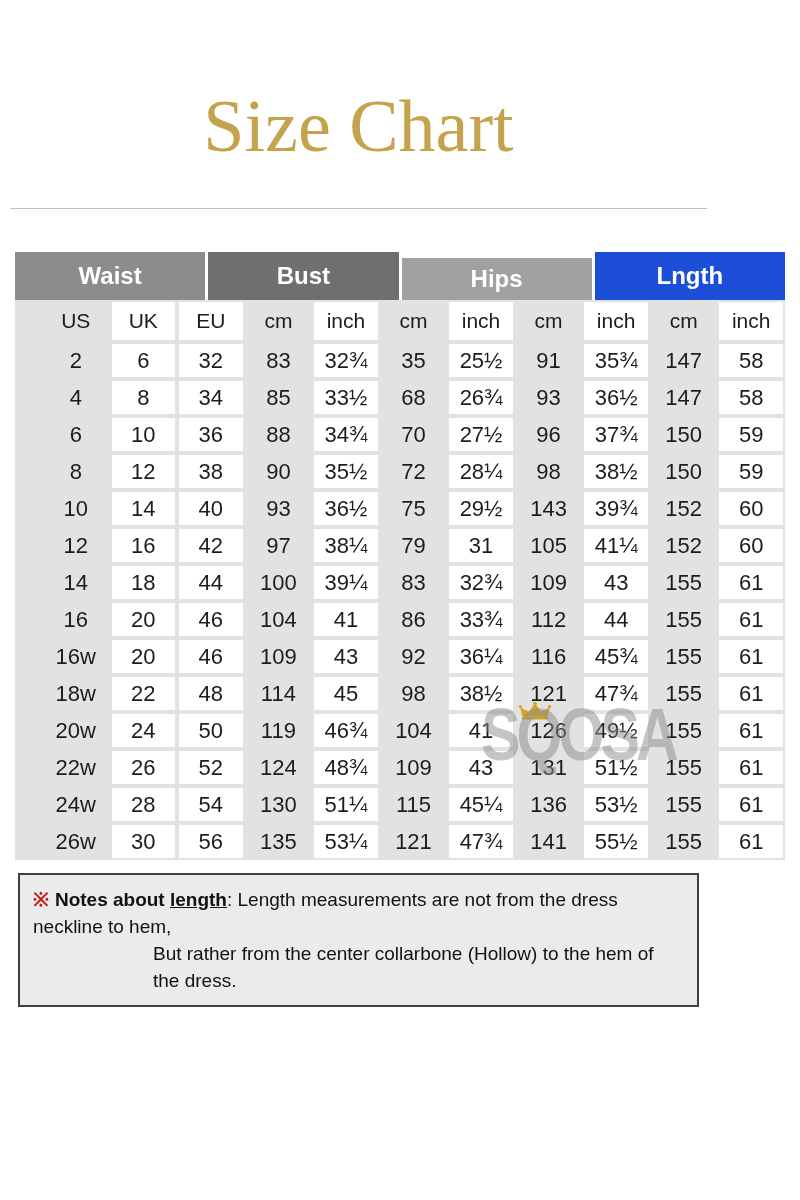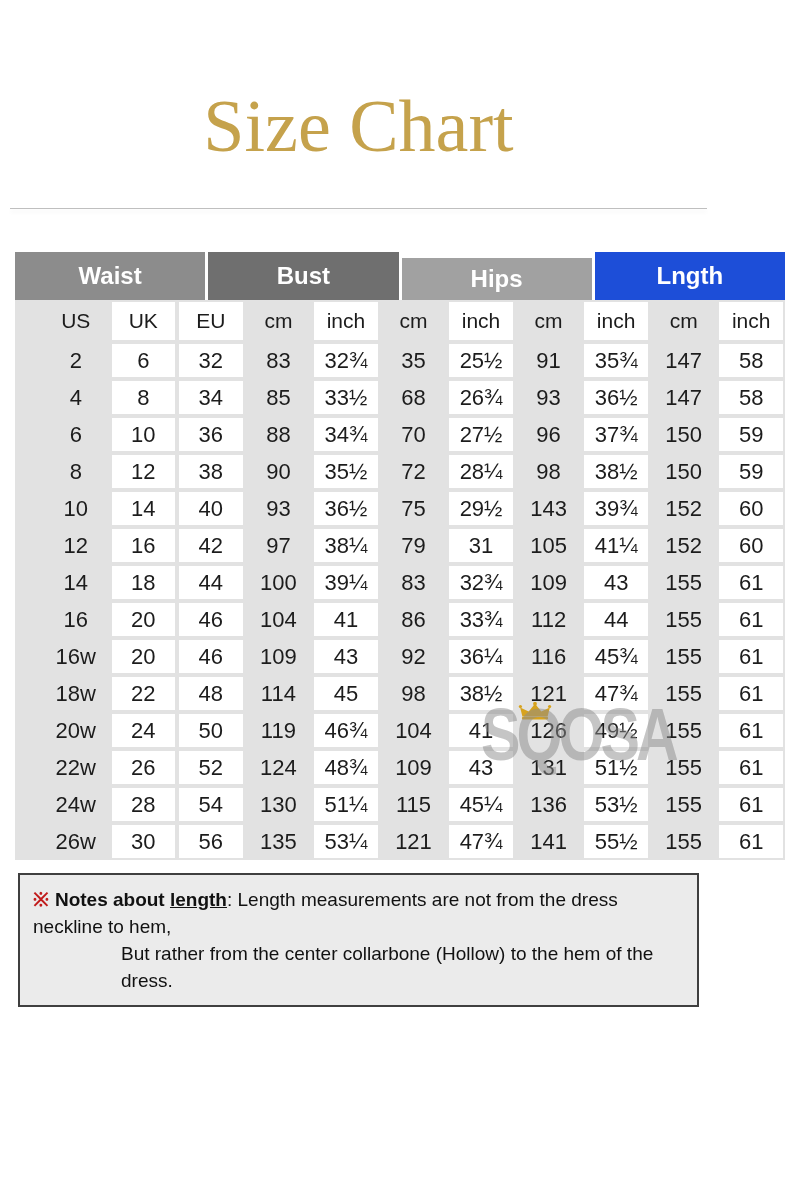--- a/index.html
+++ b/index.html
@@ -50,21 +50,21 @@
   .note{
     margin:13px 18px 0 18px;
     background:var(--note-bg,#EBEBEB);
     border:2px solid var(--note-border,#3F3F3F);
     padding:11px 26px 11px 13px;
     font-size:19px;line-height:27px;color:#111111;
   }
   .note .mark{color:var(--note-mark-red,#C11B1B);font-weight:700;margin-right:6px;}
   .note b{font-weight:700;}
   .note u{text-decoration:underline;font-weight:700;}
-  .note-line2{margin-left:88px;}
+  .note-line2{margin-left:120px;}
 </style>
 </head>
 <body>
 
 <div class="page">
 
   <h1 class="title">Size Chart</h1>
 
   <div class="divider"></div>
 

